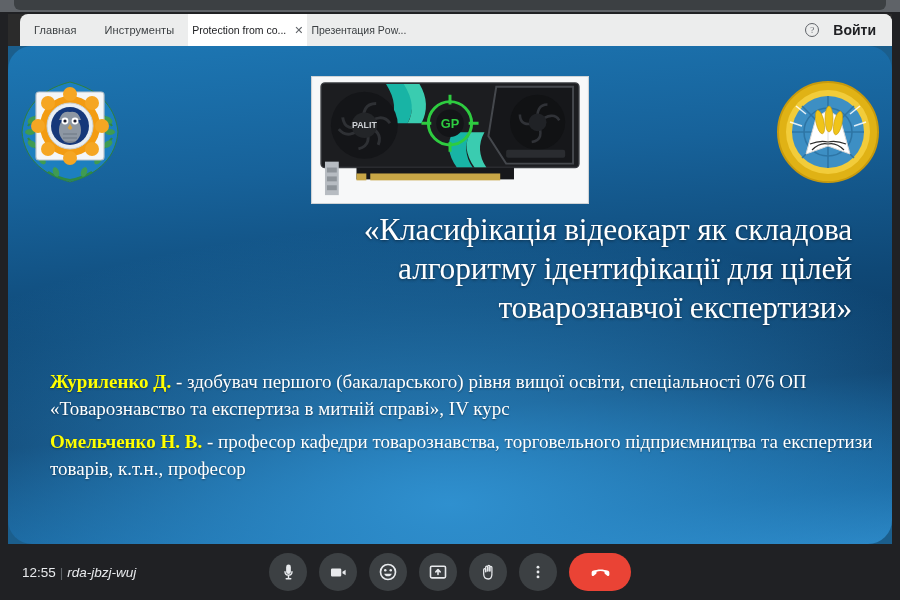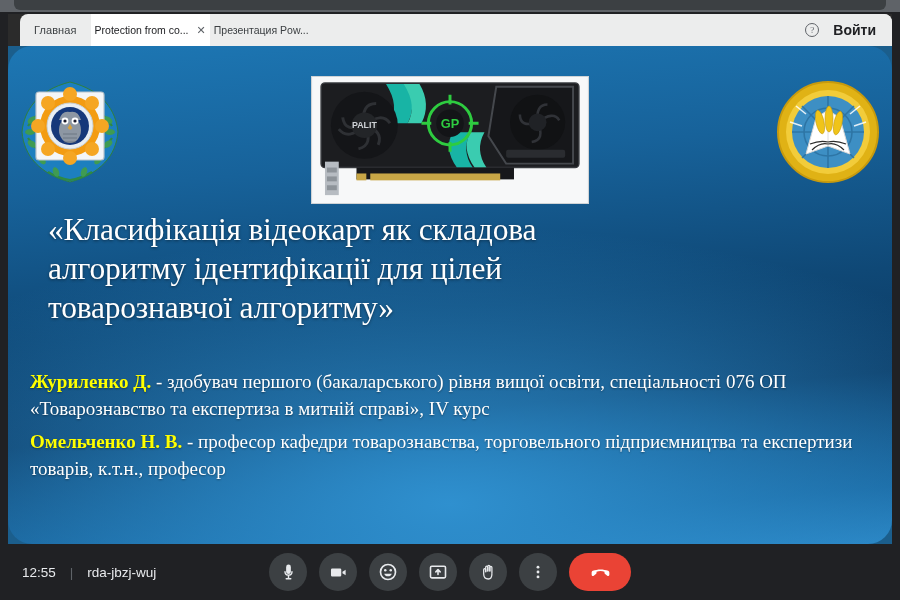--- a/index.html
+++ b/index.html
@@ -155,65 +155,65 @@
     width: 278px; height: 128px;
     background: #f3f4f5;
     border: 1px solid #cfd3d6;
     overflow: hidden;
   }
 
   
   .slide-title {
     position: absolute;
     top: 164px; left: 40px; right: 40px;
-    text-align: left;
+    text-align: right;
     color: #ffffff;
     font-family: "Liberation Serif", serif;
     font-size: 31.5px;
     line-height: 39px;
     letter-spacing: -0.2px;
     text-shadow: 0 1px 3px rgba(0,0,0,.45);
   }
 
   
   .authors {
     position: absolute;
     top: 322px; left: 22px; right: 16px;
     color: #ffffff;
     font-family: "Liberation Serif", serif;
     font-size: 19px;
     line-height: 27px;
     text-shadow: 0 1px 2px rgba(0,0,0,.4);
   }
-  .authors p { margin-bottom: 6px; }
+  .authors p { margin-bottom: 6px; margin-left: 20px; }
   .author-name {
     color: #ffff00;
     font-weight: bold;
   }
 
   
   .meetbar {
     position: absolute;
     left: 0; bottom: 0;
     width: 900px; height: 56px;
     background: #202124;
     display: flex;
     align-items: center;
   }
   .meet-left {
     display: flex;
     align-items: center;
-    gap: 14px;
+    gap: 4px;
     padding-left: 22px;
     color: #e8eaed;
     font-size: 13.5px;
     white-space: nowrap;
   }
   .meet-sep { color: #5f6368; }
-  .meet-code { font-size: 13.5px; }
+  .meet-code { font-size: 13.5px; font-style: italic; }
 
   .meet-controls {
     position: absolute;
     left: 50%;
     transform: translateX(-50%);
     display: flex;
     align-items: center;
     gap: 12px;
   }
   .ctrl {
@@ -259,20 +259,23 @@
   <div class="frame-right"></div>
 
   <div class="shared">
 
     <div class="tabstrip">
       <div class="tabstrip-bg"></div>
 
       <div class="tabs">
         <div class="menu-item">
           <span>Главная</span>
+        </div>
+        <div class="menu-item">
+          <span>Инструменты</span>
         </div>
 
         <div class="doc-tab active">
           <span class="tab-label">Protection from co...</span>
           <span class="tab-close">✕</span>
         </div>
         <div class="doc-tab">
           <span class="tab-label">Презентация Pow...</span>
         </div>
       </div>
@@ -435,21 +438,21 @@
             <rect x="14" y="92" width="10" height="5"></rect>
               <rect x="14" y="101" width="10" height="5"></rect>
             <rect x="14" y="110" width="10" height="5"></rect>
           </g>
         </svg>
       </div>
 
       <div class="slide-title">
         <div>«Класифікація відеокарт як складова</div>
         <div>алгоритму ідентифікації для цілей</div>
-        <div>товарознавчої алгоритму»</div>
+        <div>товарознавчої експертизи»</div>
       </div>
 
       <div class="authors">
         <p>
           <span class="author-name">Журиленко Д.</span><span> - здобувач першого (бакаларського) рівня вищої освіти, спеціальності 076 ОП «Товарознавство та експертиза в митній справі», IV курс</span>
         </p>
         <p>
           <span class="author-name">Омельченко Н. В.</span><span> - професор кафедри товарознавства, торговельного підприємництва та експертизи товарів, к.т.н., професор</span>
         </p>
       </div>

